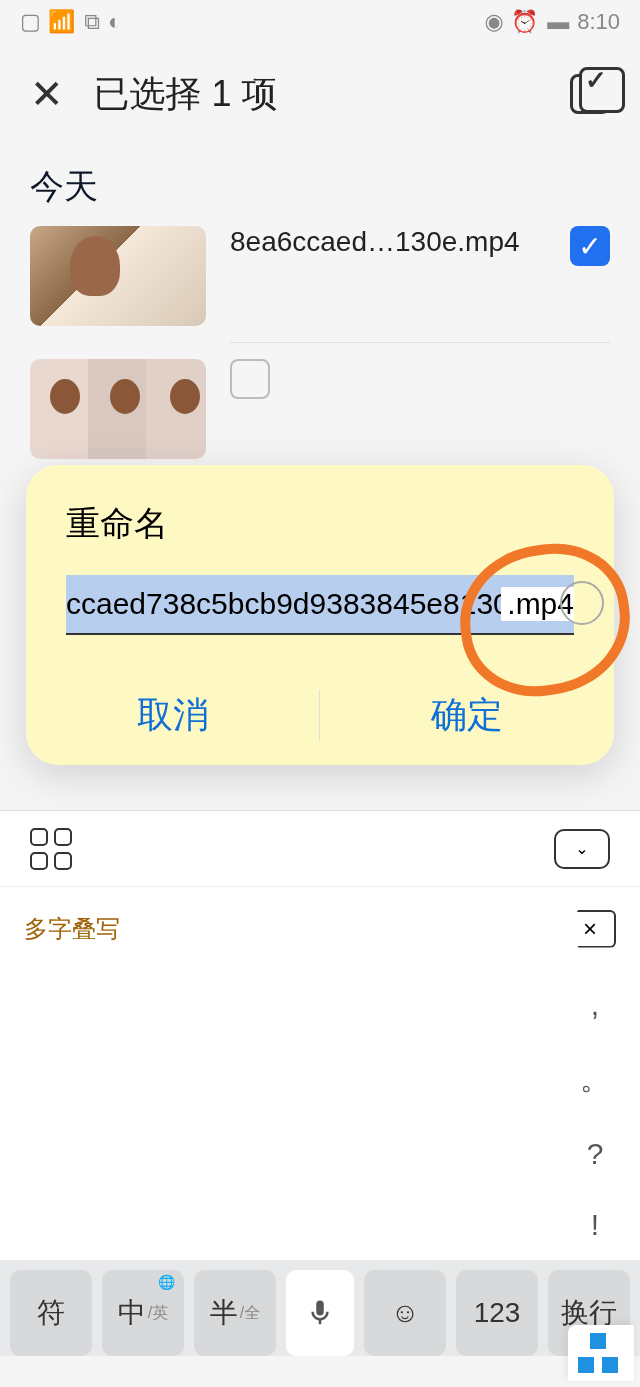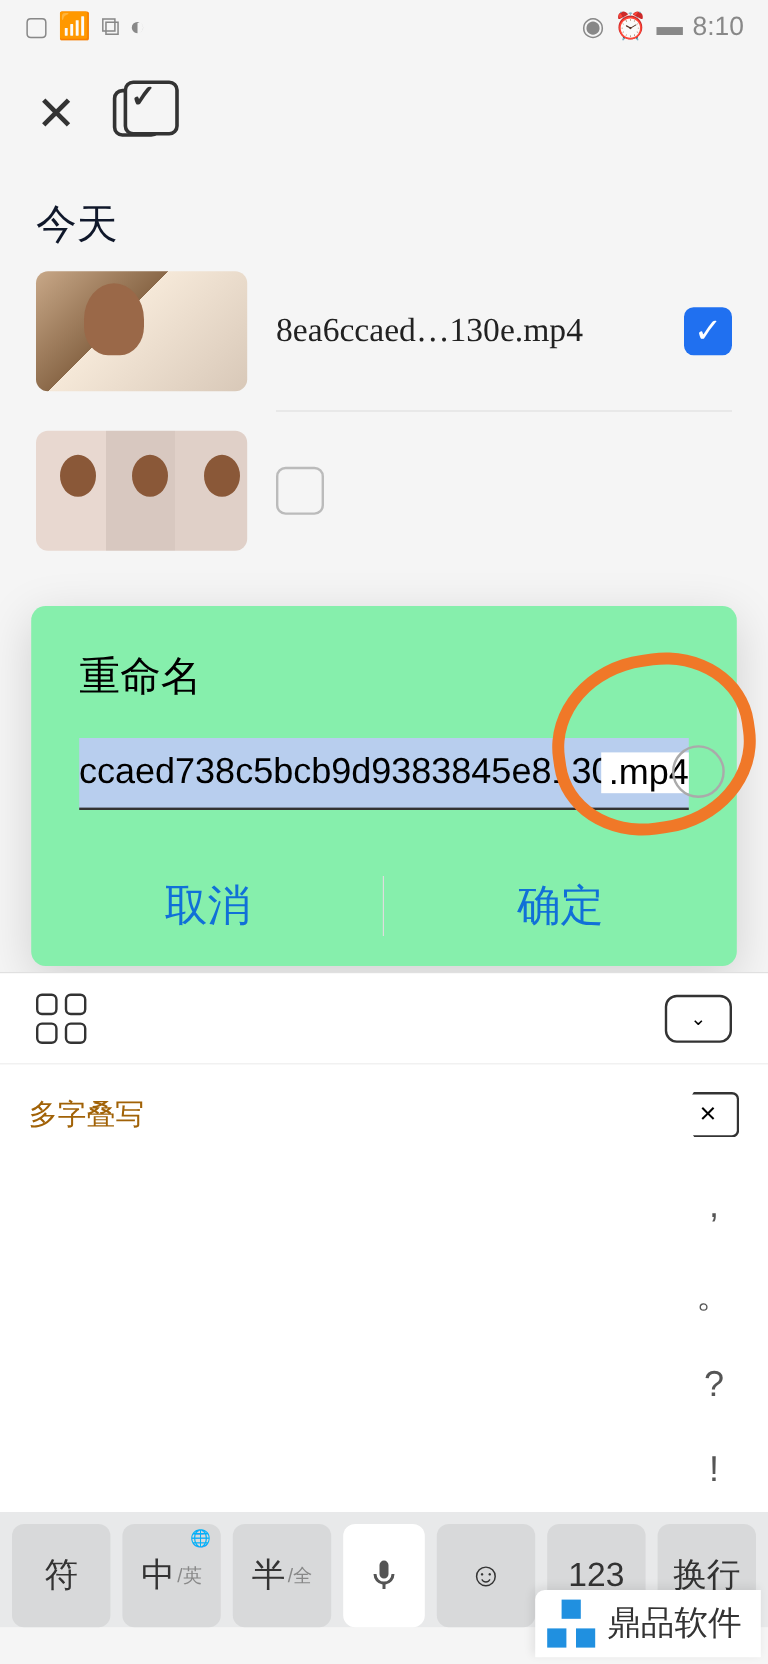--- a/index.html
+++ b/index.html
@@ -15,36 +15,36 @@
   .close-x { font-size: 40px; color: #333; }
   .title { font-size: 36px; font-weight: 500; color: #222; flex: 1; }
   .select-all { width: 40px; height: 40px; border: 3px solid #333; border-radius: 8px; position: relative; }
   .select-all::before { content: ""; position: absolute; width: 40px; height: 40px; border: 3px solid #333; border-radius: 8px; top: -10px; left: 6px; background: #f5f5f5; }
   .select-all::after { content: "✓"; position: absolute; top: -12px; left: 12px; font-size: 26px; color: #333; font-weight: bold; }
 
   
   .section { padding: 20px 30px 0; font-size: 34px; color: #0f172a; font-weight: 500; }
 
   
-  .file { display: flex; align-items: center; padding: 16px 30px; gap: 24px; font-family: Liberation Serif, serif; }
+  .file { display: flex; padding: 16px 30px; gap: 24px; }
   .thumb { width: 176px; height: 100px; border-radius: 10px; background: #ccc; flex-shrink: 0; position: relative; overflow: hidden; }
   .thumb1 { background: linear-gradient(135deg,#c8a888 0%,#8a6848 40%,#f5e8d8 40%,#d8c8b8 100%); }
   .thumb1::after { content:""; position:absolute; left:40px; top:10px; width:50px; height:60px; background:#9a6848; border-radius:50% 50% 40% 40%; }
   .thumb2 { background: linear-gradient(90deg,#e8d8d0 0%,#e8d8d0 33%,#d8c8c0 33%,#d8c8c0 66%,#e0d0c8 66%); }
   .thumb2::before { content:""; position:absolute; left:20px; top:20px; width:30px; height:35px; background:#8a5838; border-radius:50%; box-shadow: 60px 0 #8a5838, 120px 0 #8a5838; }
   .info { flex: 1; min-width: 0; }
   .fname { font-size: 28px; color: #222; white-space: nowrap; overflow: hidden; text-overflow: ellipsis; }
   .fmeta { font-size: 24px; color: #999; margin-top: 8px; }
   .chk { width: 40px; height: 40px; border-radius: 8px; flex-shrink: 0; }
   .chk.on { background: #2070f0; display: flex; align-items: center; justify-content: center; color: #fff; font-size: 28px; }
   .chk.off { border: 2px solid #bbb; }
   .divider { height: 1px; background: #e0e0e0; margin-left: 230px; margin-right: 30px; }
 
   
-  .dialog { position: absolute; left: 26px; right: 26px; top: 465px; background: #86efac; border-radius: 12px; padding: 36px 0 0; box-shadow: 0 10px 40px rgba(0,0,0,0.15); margin-top: 40px; }
+  .dialog { position: absolute; left: 26px; right: 26px; top: 465px; background: #fef9c3; border-radius: 32px; padding: 36px 0 0; box-shadow: 0 10px 40px rgba(0,0,0,0.15); }
   .dialog-title { font-size: 34px; font-weight: 500; padding: 0 40px 28px; }
   .input-wrap { margin: 0 40px 10px; position: relative; }
   .name-input { width: 100%; font-size: 30px; border: none; border-bottom: 2px solid #333; padding: 12px 50px 12px 0; background: #b8ceee; outline: none; }
   .ext { position: absolute; right: 0; top: 12px; font-size: 30px; background: #fff; padding-left: 6px; text-align: center; }
   .clear-btn { position: absolute; right: -30px; top: 6px; width: 44px; height: 44px; border: 2px solid #aaa; border-radius: 50%; display: flex; align-items: center; justify-content: center; color: #aaa; font-size: 22px; }
   .dialog-btns { display: flex; height: 100px; margin-top: 30px; }
   .dialog-btns button { flex: 1; border: none; background: none; font-size: 36px; color: #1070d8; position: relative; }
   .dialog-btns button:first-child::after { content:""; position:absolute; right:0; top:25%; height:50%; width:1px; background:#ddd; }
 
   
@@ -100,20 +100,21 @@
   <div class="status-right">
     <span class="status-ic">◉</span>
     <span class="status-ic">⏰</span>
     <span class="status-ic">▬</span>
     <span>8:10</span>
   </div>
 </div>
 
 <div class="app-bar">
   <div class="close-x">✕</div>
+  <div class="title">已选择 1 项</div>
   <div class="select-all"></div>
 </div>
 
 <div class="section">今天</div>
 
 <div class="file">
   <div class="thumb thumb1"></div>
   <div class="info">
     <div class="fname">8ea6ccaed…130e.mp4</div>
   </div>
@@ -193,14 +194,13 @@
       <span>换行</span>
     </div>
 </div>
 
 <div class="watermark">
   <div class="wm-logo">
       <span class="a"></span>
       <span class="b"></span>
       <span class="c"></span>
     </div>
-  <span>鼎品软件</span>
 </div>
 
 </body></html>

